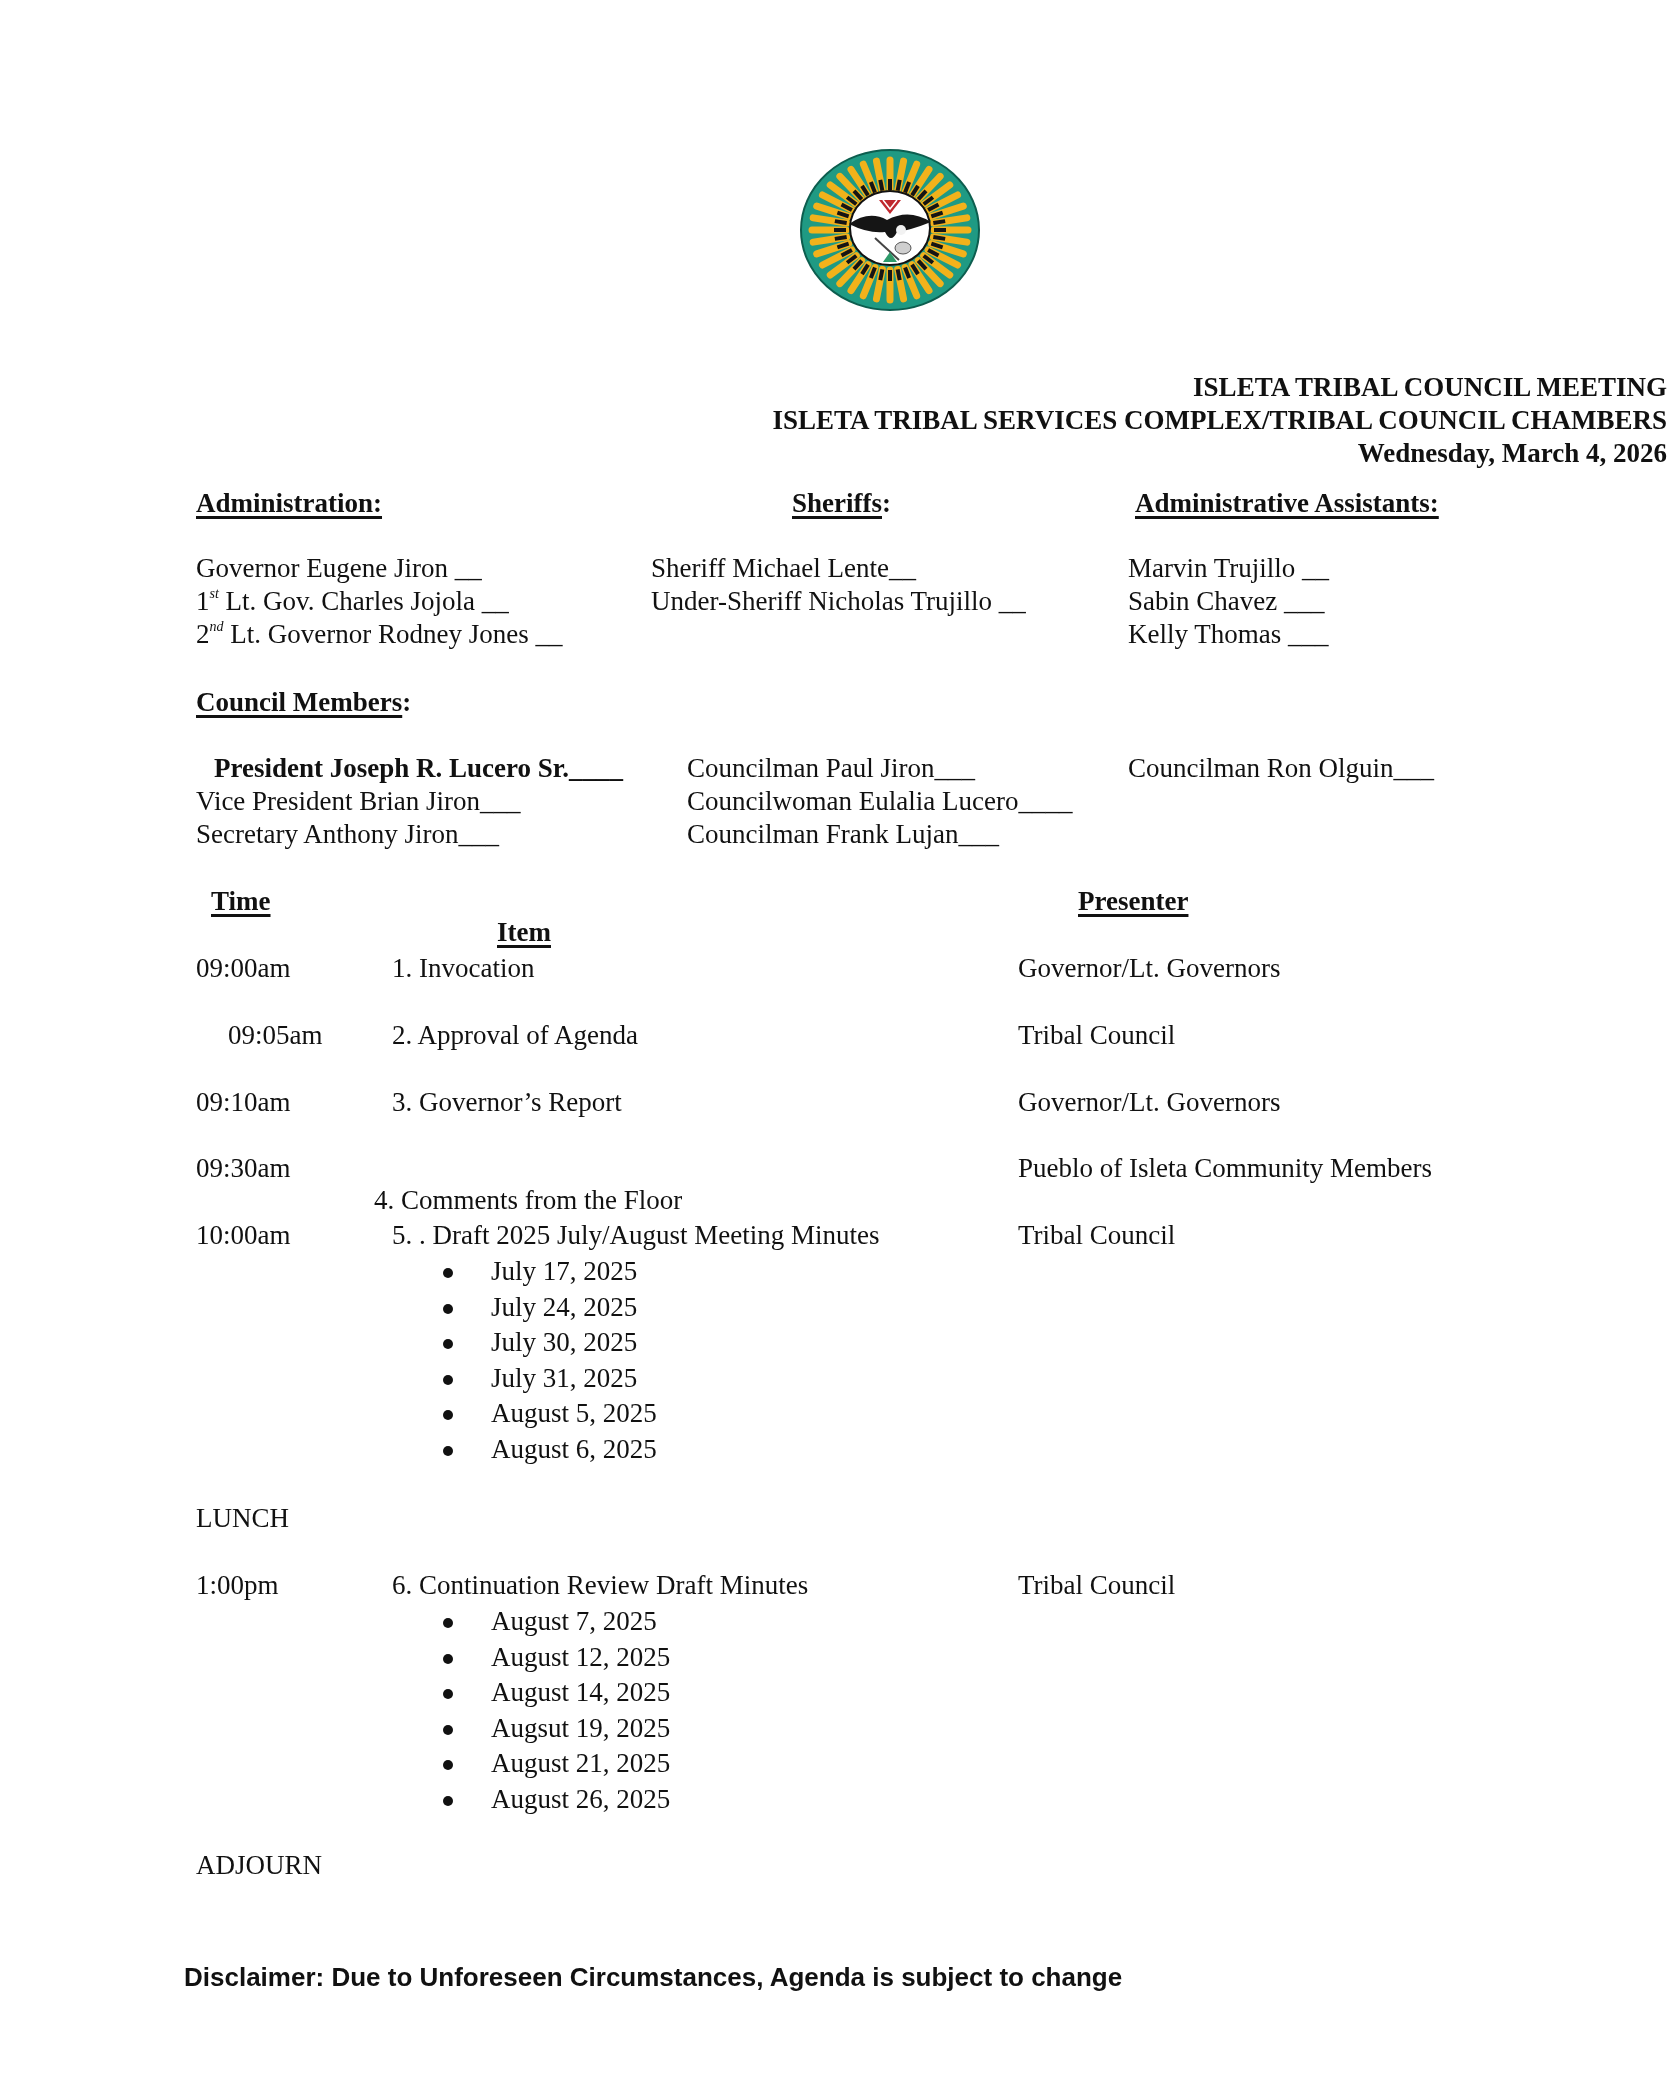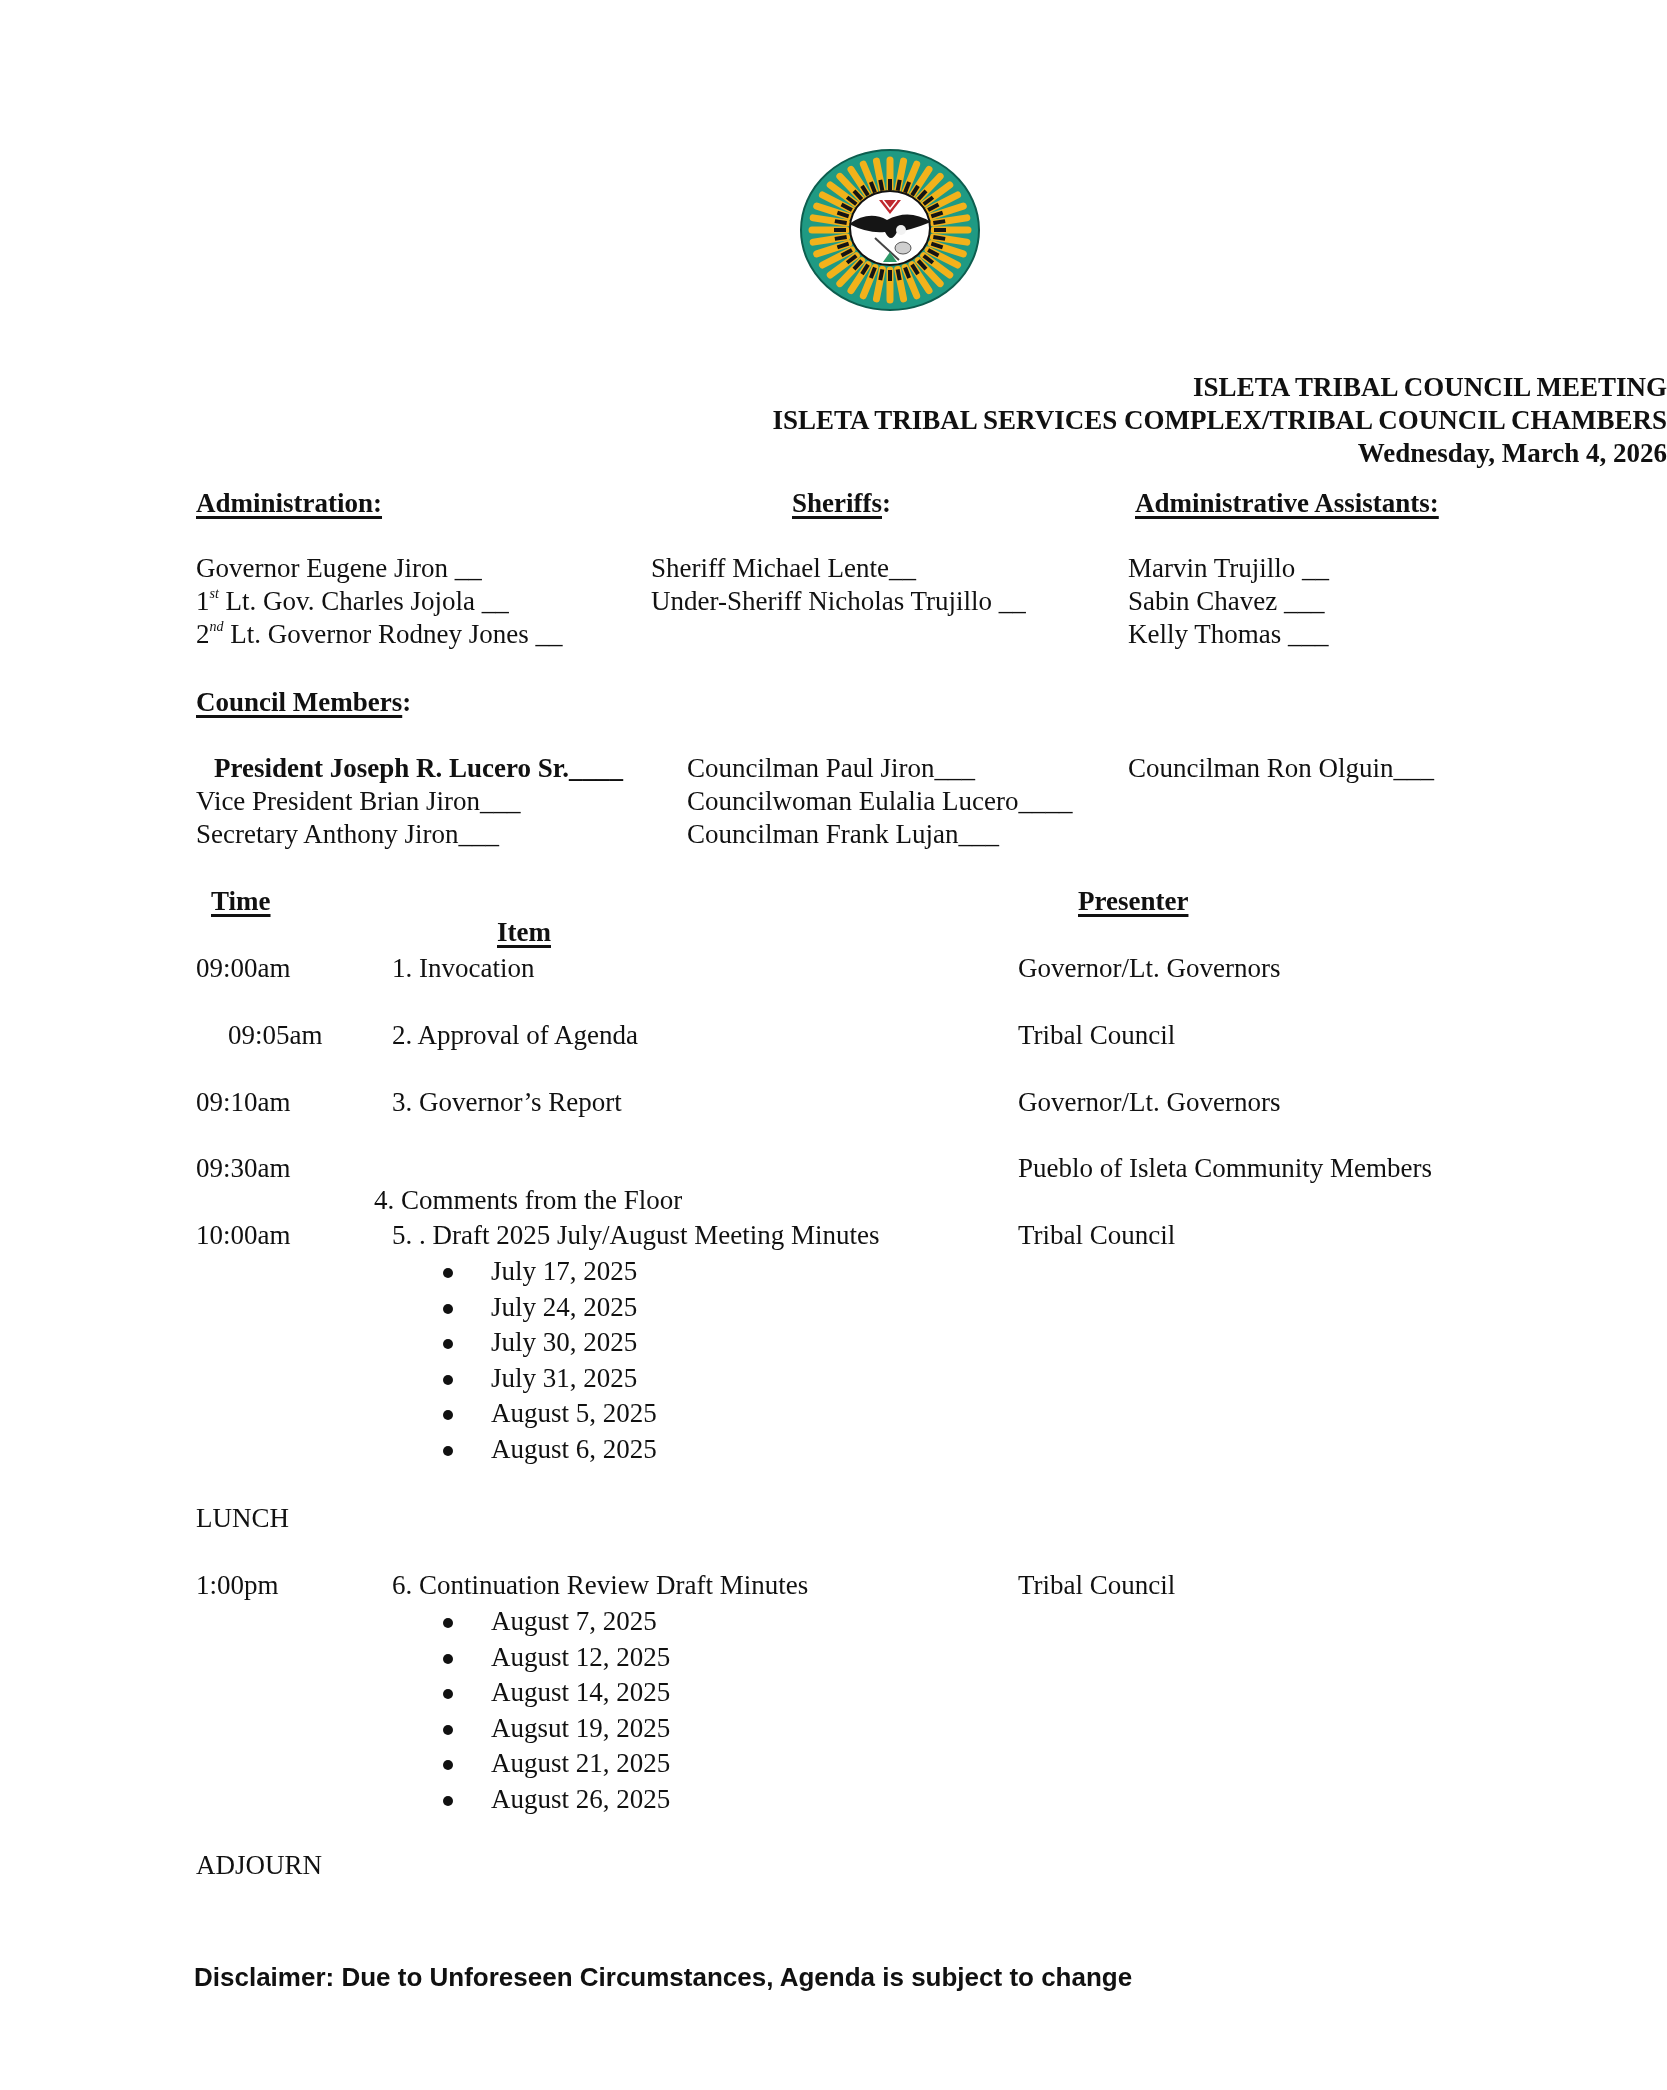--- a/index.html
+++ b/index.html
@@ -185,13 +185,13 @@
   <li><span class="dot"></span><span>August 7, 2025</span></li>
   <li><span class="dot"></span><span>August 12, 2025</span></li>
   <li><span class="dot"></span><span>August 14, 2025</span></li>
   <li><span class="dot"></span><span>Augsut 19, 2025</span></li>
   <li><span class="dot"></span><span>August 21, 2025</span></li>
   <li><span class="dot"></span><span>August 26, 2025</span></li>
 </ul>
 
 <div class="abs t" style="left:196px; top:1849px;">ADJOURN</div>
 
-<div class="abs disclaimer" style="left:194px; top:1962px;text-align:right;">Disclaimer: Due to Unforeseen Circumstances, Agenda is subject to change</div>
+<div class="abs disclaimer" style="left:184px; top:1962px;text-align:right;">Disclaimer: Due to Unforeseen Circumstances, Agenda is subject to change</div>
 
 </body></html>

